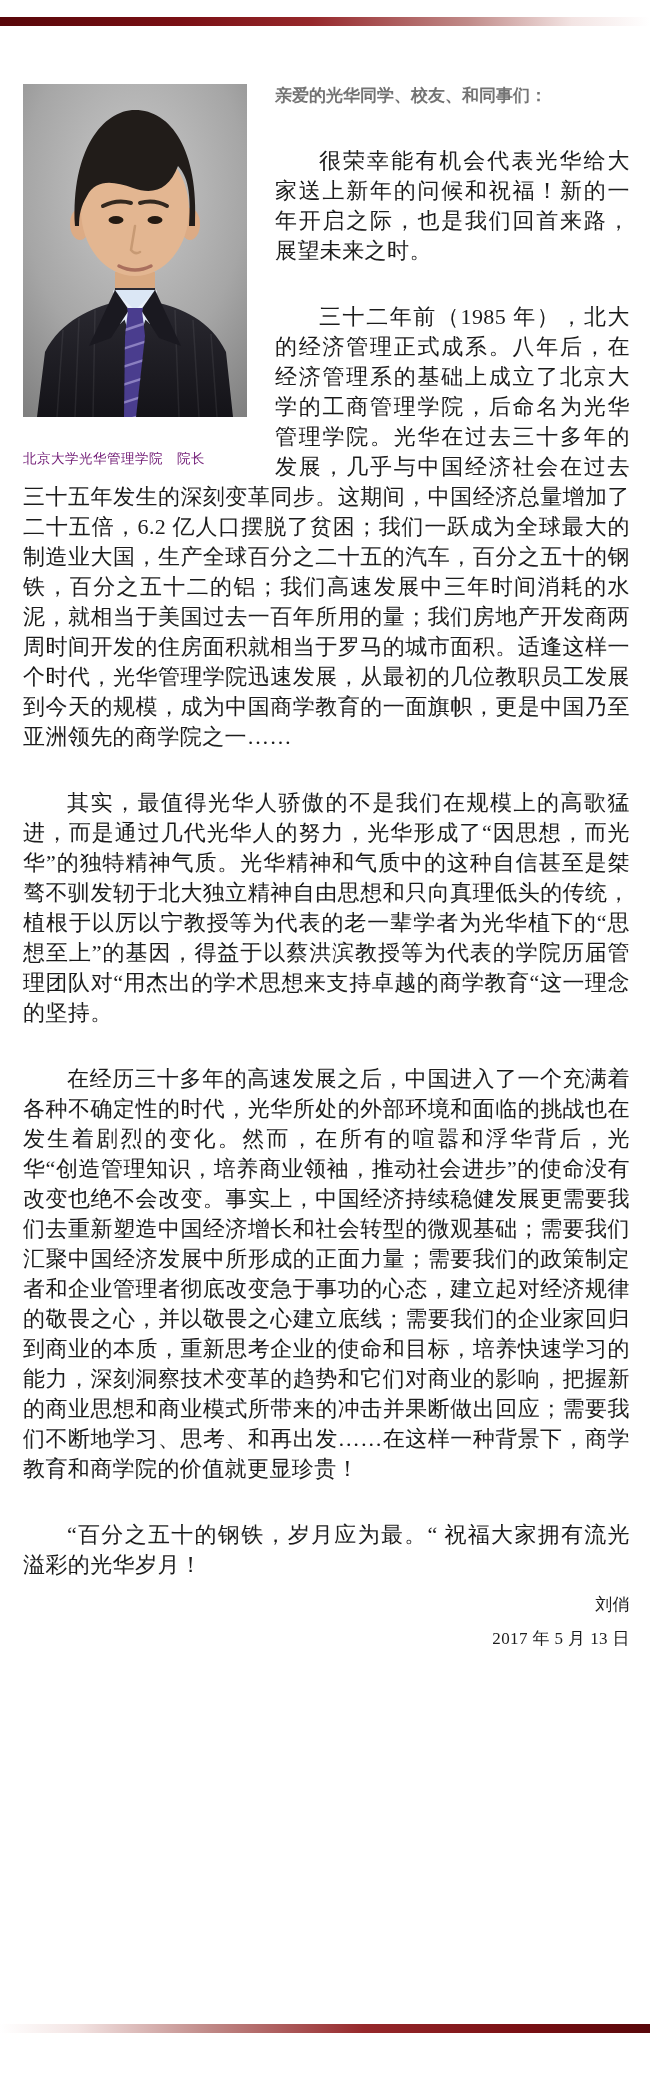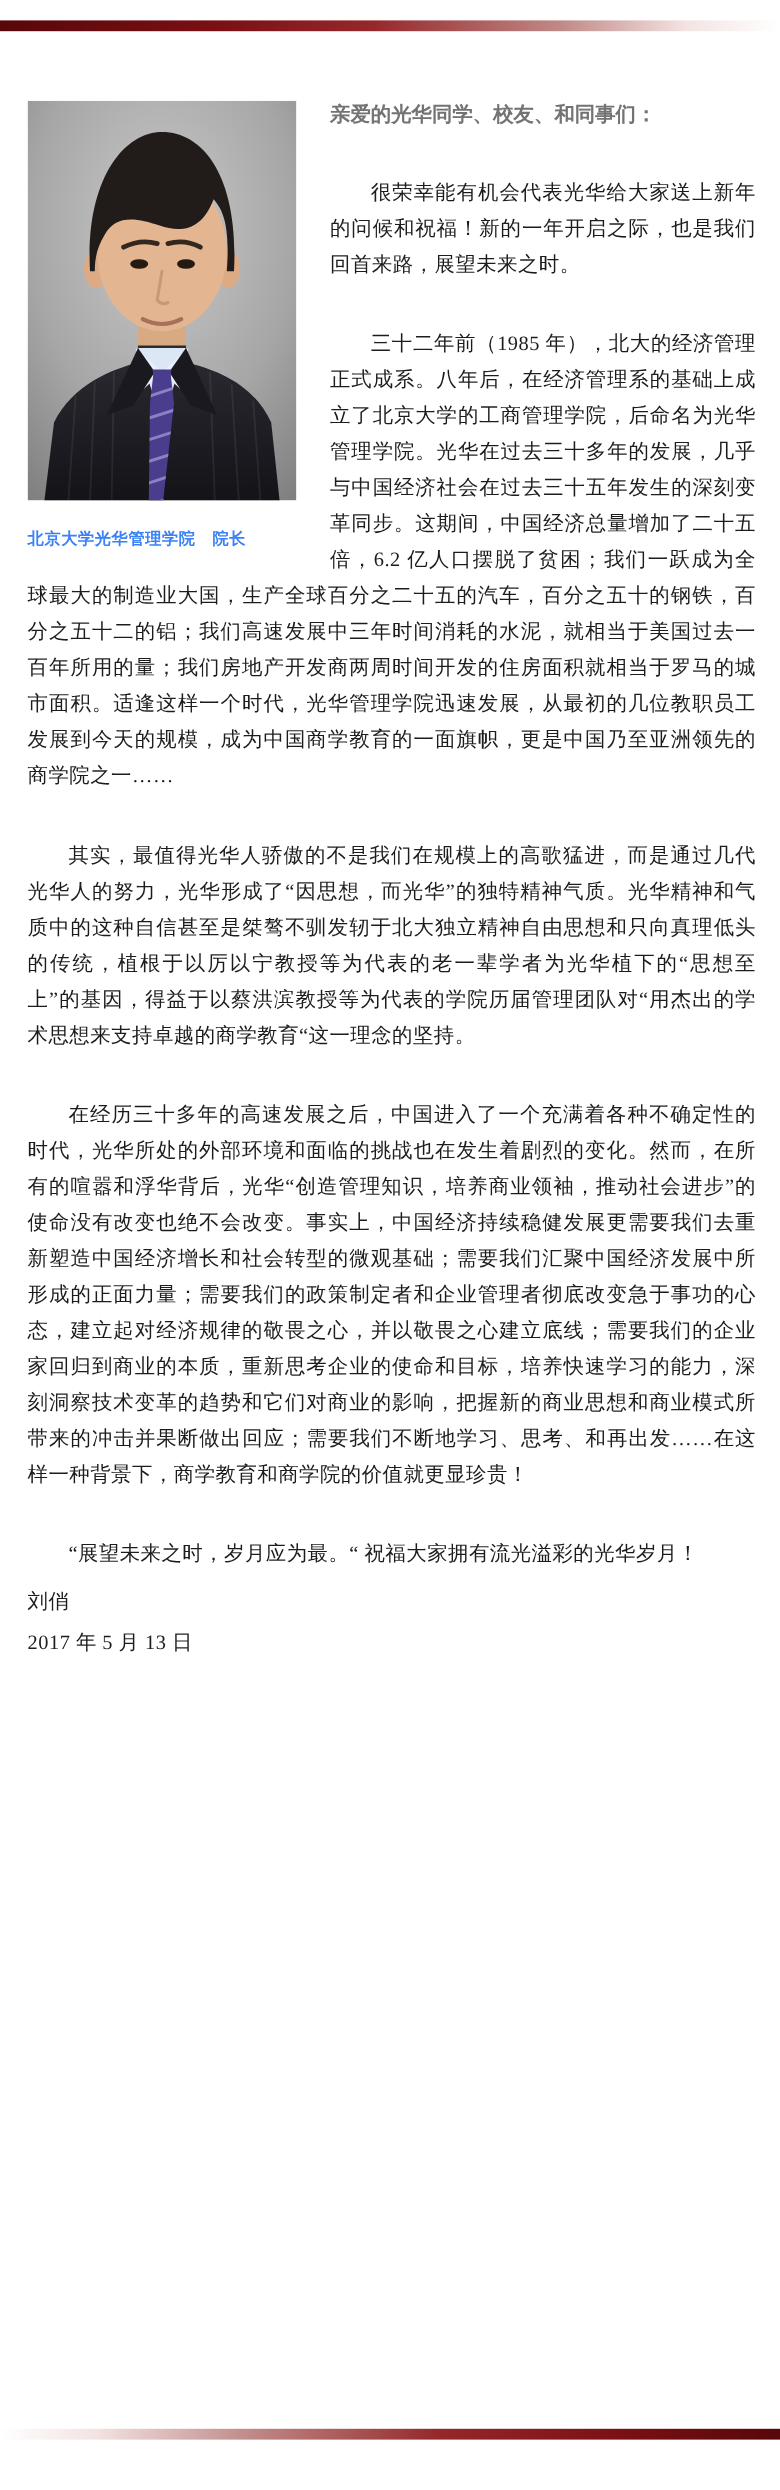--- a/index.html
+++ b/index.html
@@ -43,47 +43,47 @@
     float:left;
     width:224px;
     margin-right:28px;
   }
   .photo{
     width:224px;height:333px;
     display:block;
   }
   .photo svg{display:block;}
   .caption{
-    margin-top:18px;
+    margin-top:28px;
     font-size:13.5px;
     line-height:27px;
-    color:#3b82f6;
+    color:#701a75;
     letter-spacing:0.5px;
-    font-weight:bold;
   }
   h1.salutation{
     margin:0 0 38px 0;
     font-family:"Liberation Sans","DejaVu Sans",sans-serif;
     font-weight:bold;
     font-size:17px;
     line-height:24px;
     color:#737373;
   }
   p.para{
     margin:0 0 36px 0;
-    font-size:17px;
+    font-size:22px;
     line-height:30px;
     text-indent:2em;
     text-align:justify;
     letter-spacing:0.4px;
   }
   p.para.closing{margin-bottom:0;}
   .sign{
     clear:right;
     margin-top:8px;
+    text-align:right;
     font-size:17px;
     line-height:34px;
     letter-spacing:0.4px;
   }
 </style>
 </head>
 <body>
 
 <div class="page">
 
@@ -167,21 +167,21 @@
         <div>北京大学光华管理学院　院长</div>
       </div>
     </div>
 
     <h1 class="salutation">亲爱的光华同学、校友、和同事们：</h1>
 
     <p class="para">很荣幸能有机会代表光华给大家送上新年的问候和祝福！新的一年开启之际，也是我们回首来路，展望未来之时。</p>
     <p class="para">三十二年前（1985 年），北大的经济管理正式成系。八年后，在经济管理系的基础上成立了北京大学的工商管理学院，后命名为光华管理学院。光华在过去三十多年的发展，几乎与中国经济社会在过去三十五年发生的深刻变革同步。这期间，中国经济总量增加了二十五倍，6.2 亿人口摆脱了贫困；我们一跃成为全球最大的制造业大国，生产全球百分之二十五的汽车，百分之五十的钢铁，百分之五十二的铝；我们高速发展中三年时间消耗的水泥，就相当于美国过去一百年所用的量；我们房地产开发商两周时间开发的住房面积就相当于罗马的城市面积。适逢这样一个时代，光华管理学院迅速发展，从最初的几位教职员工发展到今天的规模，成为中国商学教育的一面旗帜，更是中国乃至亚洲领先的商学院之一……</p>
     <p class="para">其实，最值得光华人骄傲的不是我们在规模上的高歌猛进，而是通过几代光华人的努力，光华形成了“因思想，而光华”的独特精神气质。光华精神和气质中的这种自信甚至是桀骜不驯发轫于北大独立精神自由思想和只向真理低头的传统，植根于以厉以宁教授等为代表的老一辈学者为光华植下的“思想至上”的基因，得益于以蔡洪滨教授等为代表的学院历届管理团队对“用杰出的学术思想来支持卓越的商学教育“这一理念的坚持。</p>
     <p class="para">在经历三十多年的高速发展之后，中国进入了一个充满着各种不确定性的时代，光华所处的外部环境和面临的挑战也在发生着剧烈的变化。然而，在所有的喧嚣和浮华背后，光华“创造管理知识，培养商业领袖，推动社会进步”的使命没有改变也绝不会改变。事实上，中国经济持续稳健发展更需要我们去重新塑造中国经济增长和社会转型的微观基础；需要我们汇聚中国经济发展中所形成的正面力量；需要我们的政策制定者和企业管理者彻底改变急于事功的心态，建立起对经济规律的敬畏之心，并以敬畏之心建立底线；需要我们的企业家回归到商业的本质，重新思考企业的使命和目标，培养快速学习的能力，深刻洞察技术变革的趋势和它们对商业的影响，把握新的商业思想和商业模式所带来的冲击并果断做出回应；需要我们不断地学习、思考、和再出发……在这样一种背景下，商学教育和商学院的价值就更显珍贵！</p>
-    <p class="para closing">“展望未来之时，岁月应为最。“ 祝福大家拥有流光溢彩的光华岁月！</p>
+    <p class="para closing">“百分之五十的钢铁，岁月应为最。“ 祝福大家拥有流光溢彩的光华岁月！</p>
 
     <div class="sign">
       <div>刘俏</div>
       <div>2017 年 5 月 13 日</div>
     </div>
 
   </div>
 
   <div class="accent-bar bottom"></div>
 

